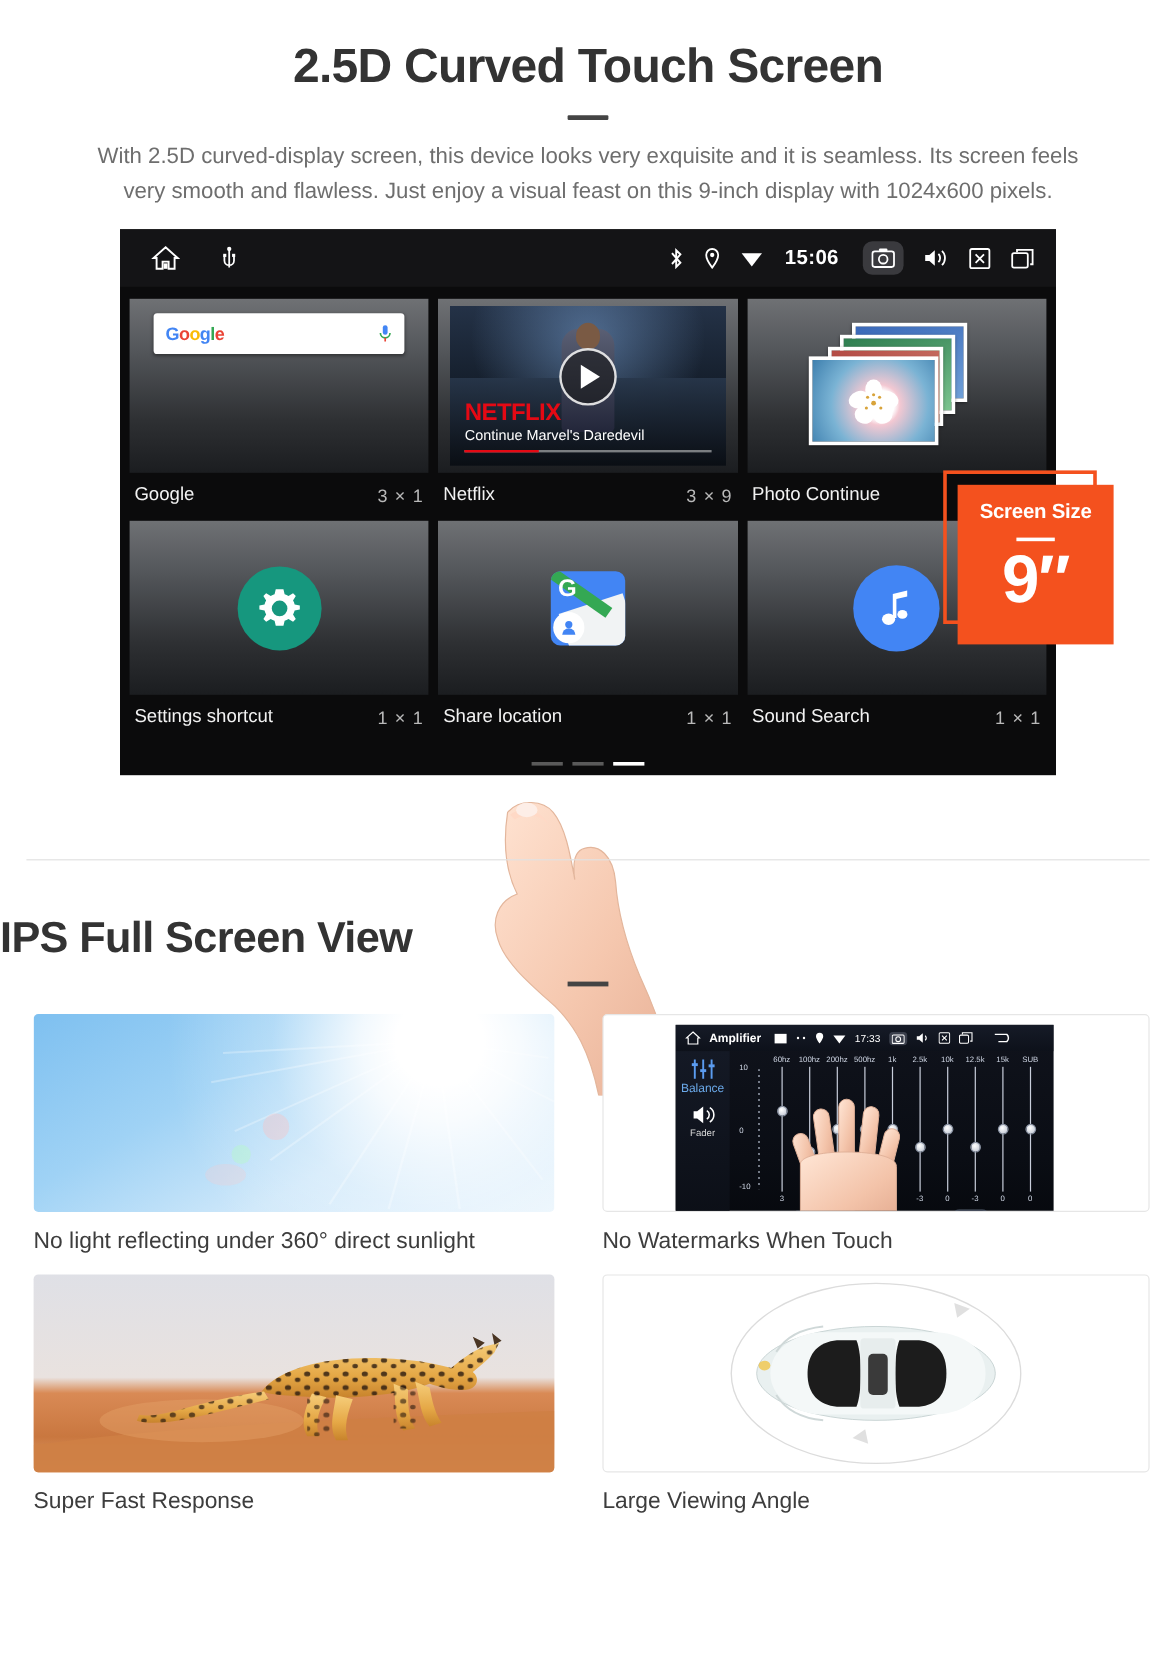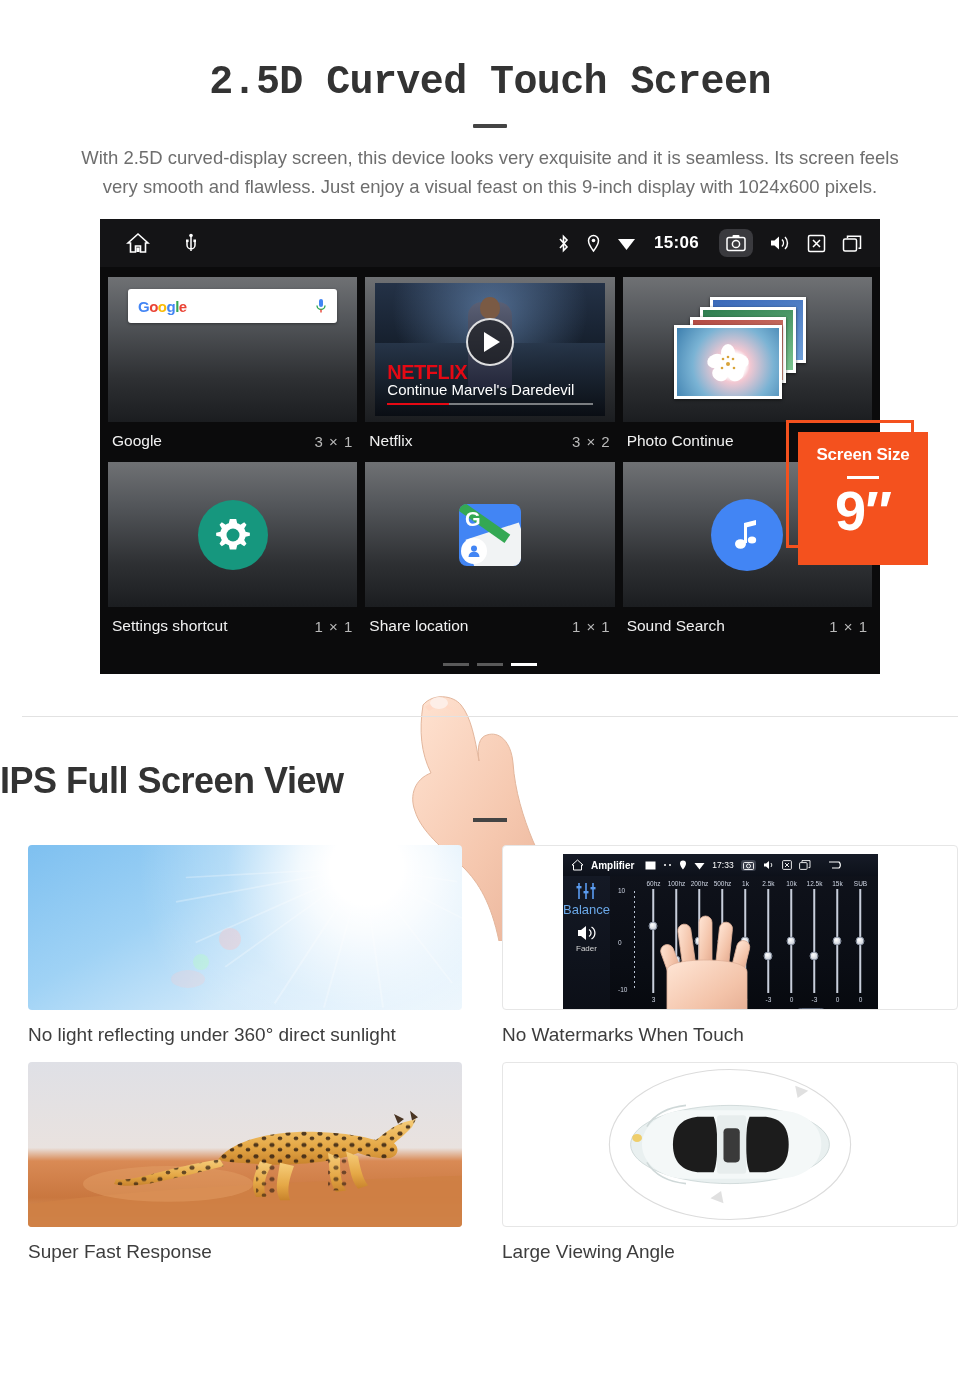--- a/index.html
+++ b/index.html
@@ -12,23 +12,22 @@
   }
   .page { position: relative; width: 980px; height: 1394px; background:#fff; }
 
   
   .sec1-title {
     text-align: center;
     font-size: 40px;
     font-weight: bold;
     color: #333333;
     letter-spacing: -0.6px;
-    padding-top: 60px;
+    padding-top: 32px;
     line-height: 1.15;
-    font-family: Liberation Mono, monospace;
   }
   .title-rule {
     width: 34px; height: 4px; background: #444; margin: 18px auto 16px auto;
     border-radius: 1px;
   }
   .sec1-desc {
     width: 850px; margin: 0 auto;
     text-align: center;
     font-size: 18.5px;
     color: #6e6e6e;
@@ -111,21 +110,21 @@
   }
   .nfx-play i{
     width:0;height:0;border-left:16px solid #fff;
     border-top:10px solid transparent;border-bottom:10px solid transparent;
     margin-left:5px;
   }
   .nfx-brand{
     position:absolute;left:12px;bottom:32px;color:#E50914;
     font-size:20px;font-weight:bold;letter-spacing:-0.5px;
   }
-  .nfx-sub{position:absolute;left:12px;bottom:18px;color:#fff;font-size:15px;}
+  .nfx-sub{position:absolute;left:12px;bottom:18px;color:#fff;font-size:12px;}
   .nfx-bar{position:absolute;left:12px;right:12px;bottom:11px;height:2.5px;background:rgba(255,255,255,.45);}
   .nfx-bar i{display:block;height:100%;width:30%;background:#E50914;}
 
   
   .pgal{position:relative;width:150px;height:105px;}
   .pgal div{position:absolute;border:3px solid #fff;box-shadow:0 1px 3px rgba(0,0,0,.6);}
   .pg4{left:38px;top:0;width:96px;height:66px;background:linear-gradient(160deg,#3a68b8,#6fa0d8);}
   .pg3{left:28px;top:10px;width:96px;height:66px;background:linear-gradient(160deg,#2e7d4f,#7bc48f);}
   .pg2{left:18px;top:20px;width:96px;height:66px;background:linear-gradient(160deg,#b34a43,#e09a86);}
   .pg1{left:2px;top:28px;width:108px;height:74px;
@@ -209,21 +208,21 @@
     position:absolute;left:60px;top:8px;width:315px;height:186px;
     background:linear-gradient(180deg,#10131c 0%,#0a0d14 60%,#05070b 100%);
     overflow:hidden;color:#fff;
   }
   .amp-sb{height:22px;display:flex;align-items:center;gap:7px;padding:0 8px;
     background:linear-gradient(180deg,#161b27,#0d111a);font-size:8.5px;}
   .amp-title{font-weight:bold;font-size:10px;margin-right:4px;}
   .amp-body{display:flex;height:164px;}
   .amp-side{width:48px;padding-top:6px;display:flex;flex-direction:column;align-items:center;gap:2px;
     background:linear-gradient(180deg,#141925,#0a0d14);}
-  .amp-side .lbl{font-size:13px;color:#6aa8e8;}
+  .amp-side .lbl{font-size:10px;color:#6aa8e8;}
   .amp-side .lbl2{font-size:8px;color:#d8d8d8;}
   .amp-main{flex:1;padding:4px 6px 0 4px;position:relative;}
   .eq-head{display:flex;justify-content:space-between;padding-left:28px;padding-right:2px;}
   .eq-head span{font-size:6.5px;color:#cfd6e4;width:23px;text-align:center;}
   .eq-area{display:flex;height:108px;padding-left:4px;}
   .eq-axis{width:24px;position:relative;font-size:6.5px;color:#cfd6e4;}
   .eq-axis .t{position:absolute;left:0;}
   .eq-axis .tick{position:absolute;left:16px;top:4px;bottom:4px;width:1px;
     background:repeating-linear-gradient(180deg,#b9c2d2 0 1.5px, transparent 1.5px 5px);}
   .eq-bands{flex:1;display:flex;justify-content:space-between;padding-right:2px;}
@@ -364,21 +363,21 @@
                   </div>
                 <div class="nfx-brand">NETFLIX</div>
                 <div class="nfx-sub">Continue Marvel's Daredevil</div>
                 <div class="nfx-bar">
                     <i></i>
                   </div>
               </div>
             </div>
             <div class="wlabel">
               <span>Netflix</span>
-              <span class="wsize">3 × 2</span>
+              <span class="wsize">3 × 9</span>
             </div>
           </div>
 
           <div class="wcell">
             <div class="wthumb">
               <div class="pgal">
                 <div class="pg4"></div>
                   <div class="pg3"></div>
                   <div class="pg2"></div>
                 <div class="pg1">

